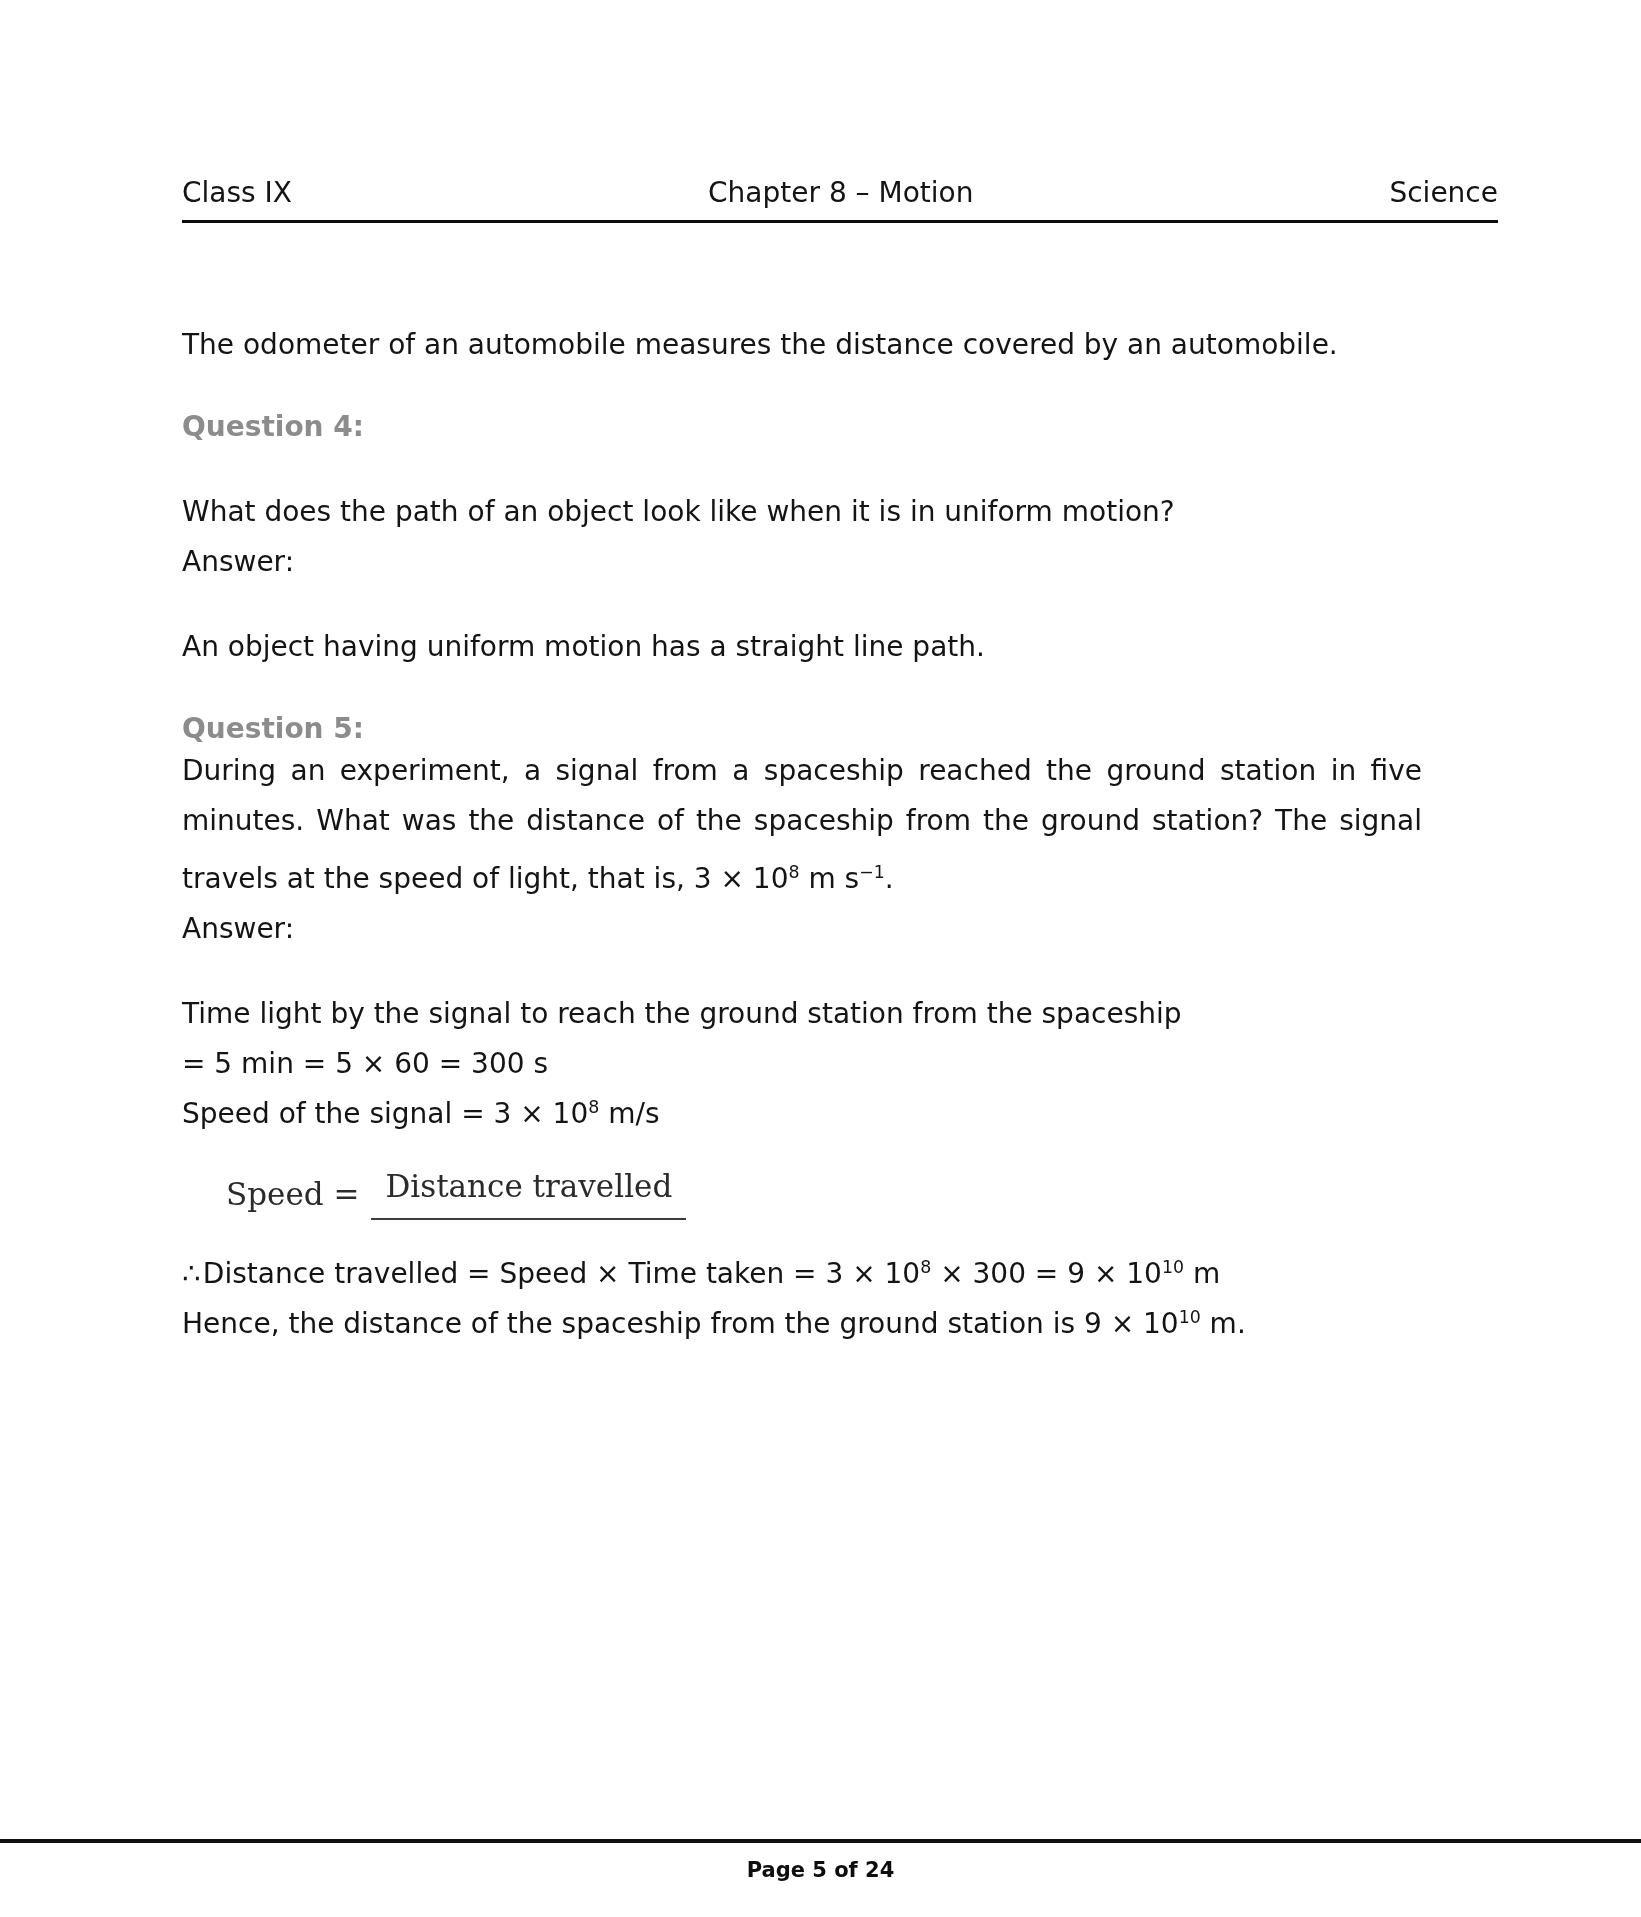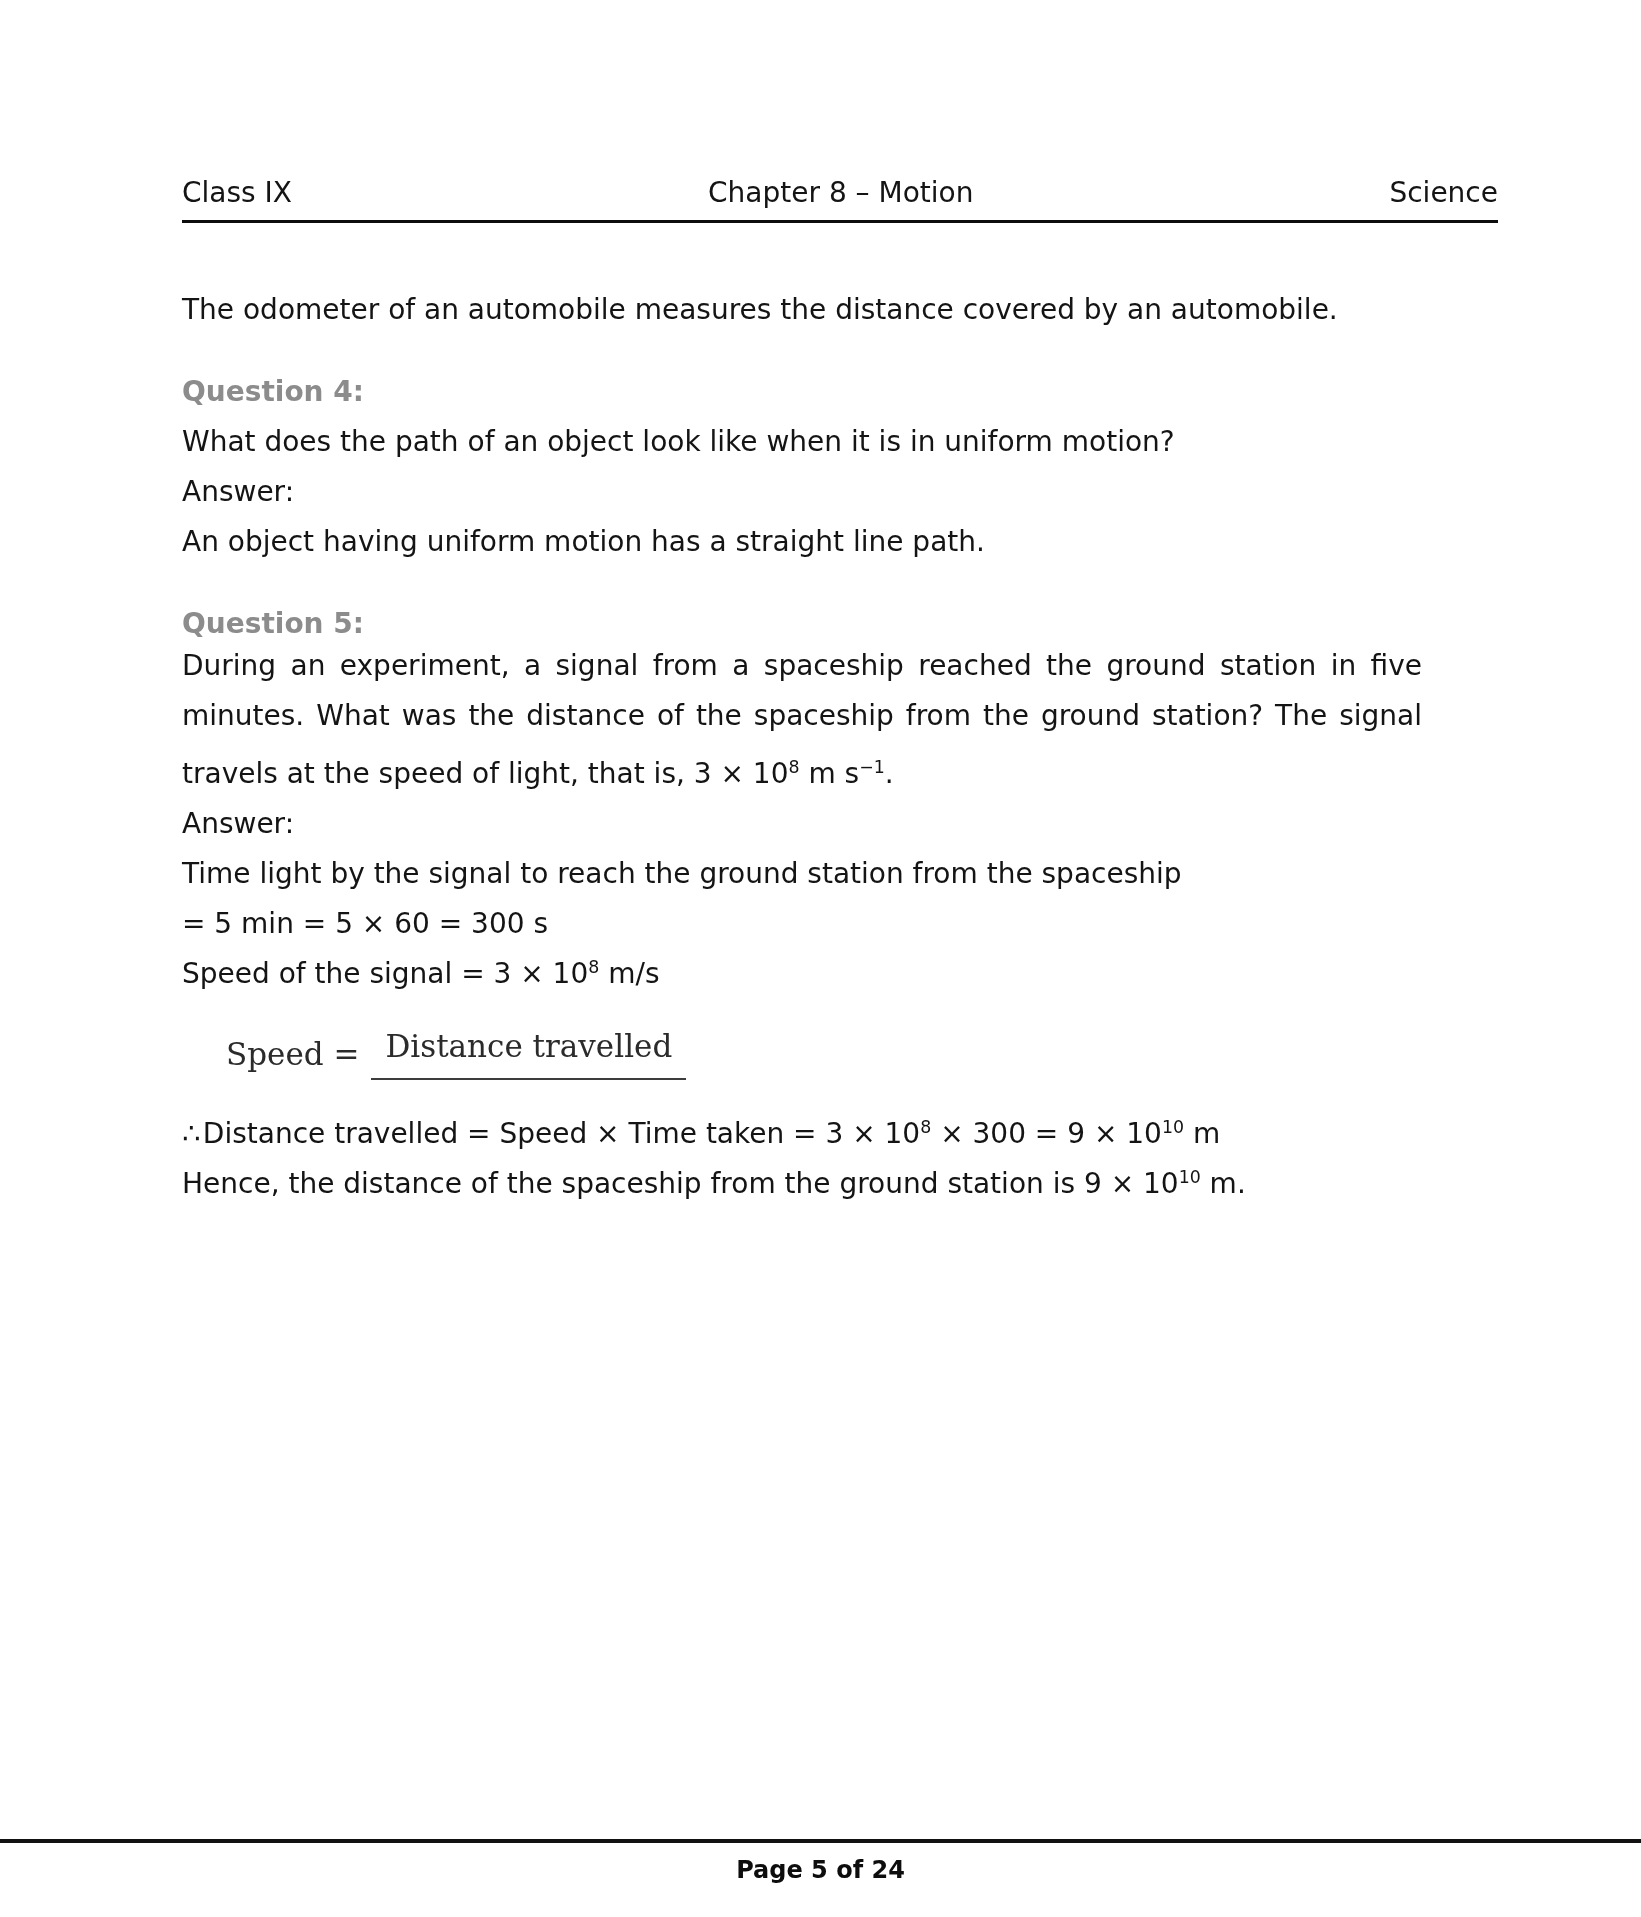--- a/index.html
+++ b/index.html
@@ -29,21 +29,21 @@
     position: absolute;
     top: 285px;
     left: 182px;
     width: 1240px;
   }
   .line {
     height: 50px;
     line-height: 50px;
     white-space: nowrap;
   }
-  .wrapline { white-space: normal; }
+  .wrapline { white-space: normal; margin-top: 35px; }
   .justify {
     text-align: justify;
     height: 50px;
     overflow: hidden;
     white-space: normal;
   }
   .justify::after { content: ""; display: inline-block; width: 100%; height: 0; }
   .qlabel { color: #8c8c8c; font-weight: bold; margin-top: 32px; }
   sup { font-size: 0.62em; line-height: 0; }
   .formula-row {
@@ -73,21 +73,21 @@
     height: 0;
     border-top: 4px solid #111111;
   }
   .footer-text {
     position: absolute;
     top: 1849px;
     left: 0;
     width: 1641px;
     text-align: center;
     font-weight: bold;
-    font-size: 24px;
+    font-size: 21px;
     line-height: 42px;
     color: #0d0d0d;
   }
 </style>
 </head>
 <body>
 
 <div class="page">
 
   <div class="header">

